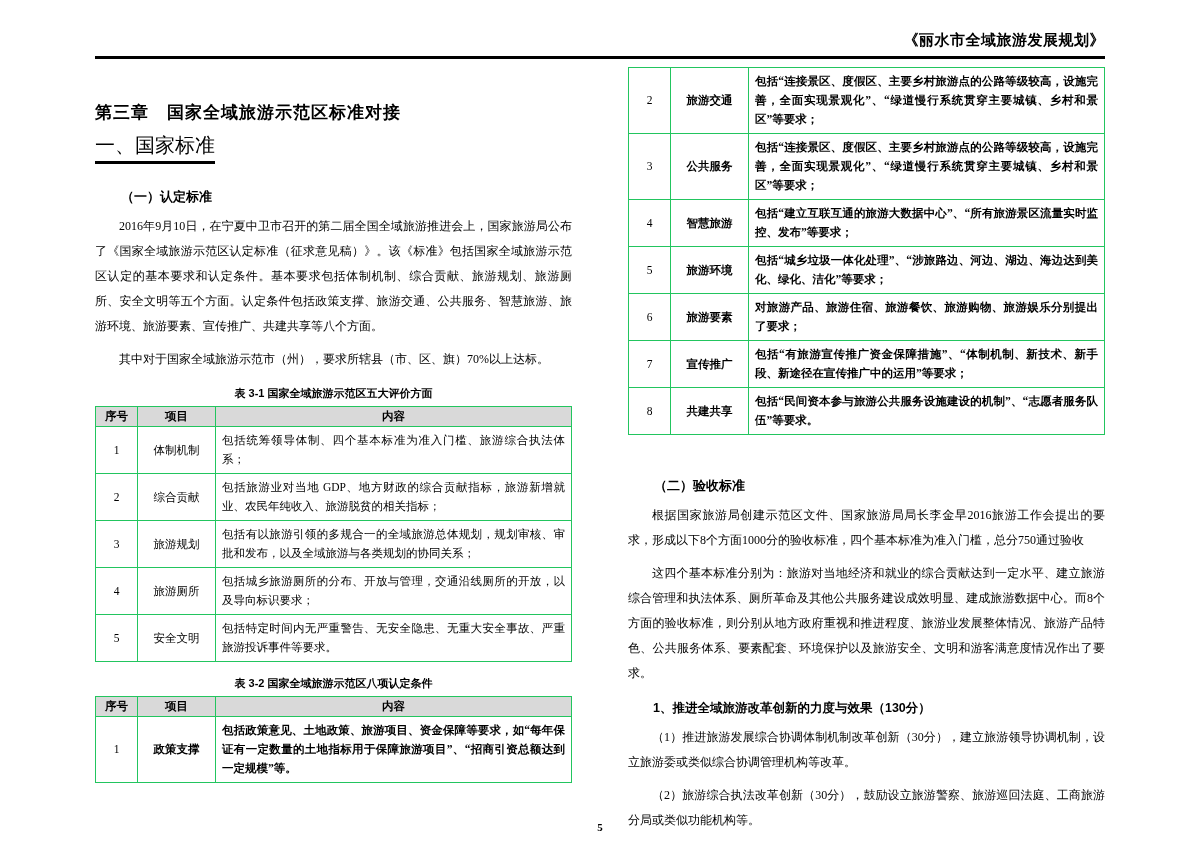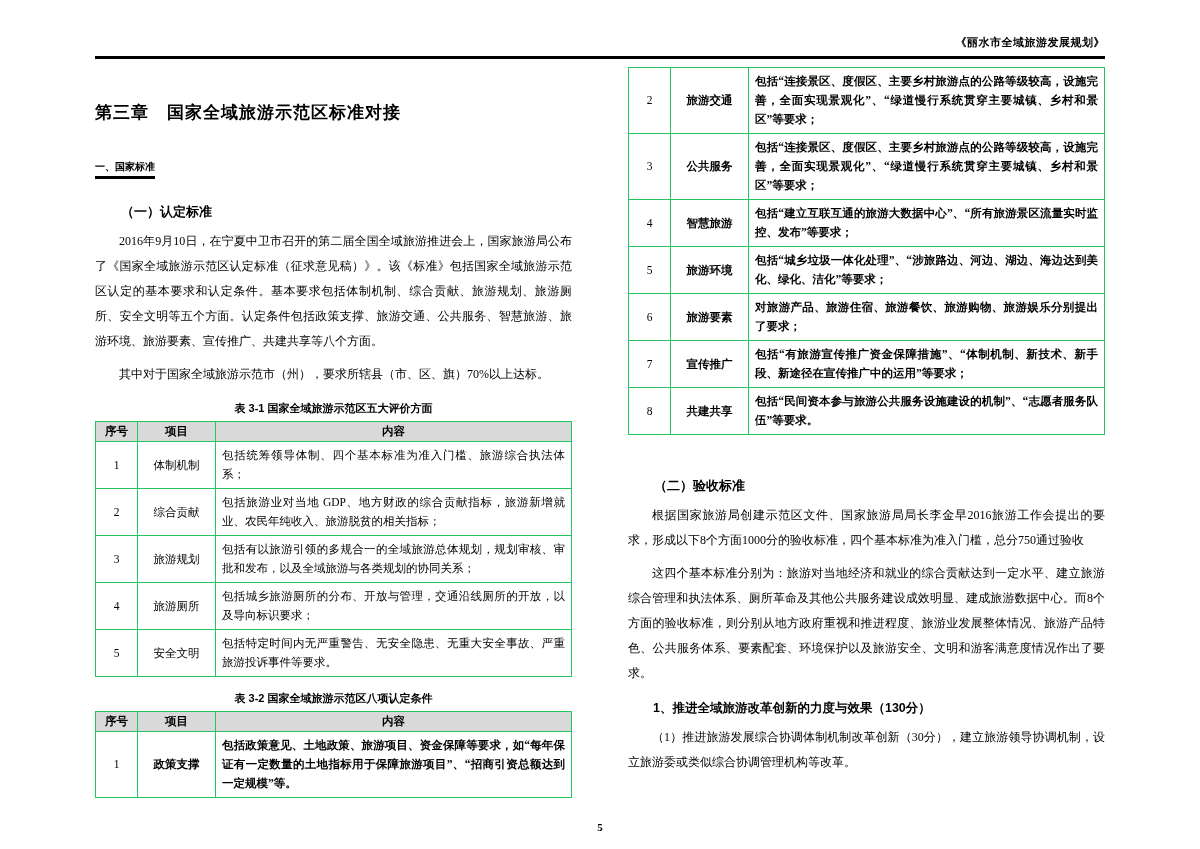--- a/index.html
+++ b/index.html
@@ -3,32 +3,32 @@
 <meta charset="utf-8">
 <style>
   * { margin:0; padding:0; box-sizing:border-box; }
   html,body { width:1200px; height:849px; }
   body { background:#ffffff; font-family:"Liberation Serif","DejaVu Serif",serif; color:#000; }
 
   .page { width:1200px; height:849px; background:#fff; position:relative; overflow:hidden; }
   .inner { padding:30px 95px 0 95px; }
 
   .doc-header { display:flex; justify-content:flex-end; align-items:flex-end; height:26px; padding-bottom:6px; }
-  .header-title { font-family:"Liberation Sans","DejaVu Sans",sans-serif; font-weight:bold; font-size:11px; letter-spacing:.5px; }
+  .header-title { font-family:"Liberation Sans","DejaVu Sans",sans-serif; font-weight:bold; font-size:15px; letter-spacing:.5px; }
 
   .rule { height:3px; background:#000; }
 
   .columns { display:flex; gap:56px; margin-top:6px; align-items:flex-start; }
   .col { width:477px; }
 
   .chapter-title { font-family:"Liberation Sans","DejaVu Sans",sans-serif; font-size:17px; font-weight:bold;
                    text-align:left; margin-top:36px; letter-spacing:1px; }
 
-  .section-heading { margin-top:36px; font-family:"Liberation Sans","DejaVu Sans",sans-serif;
-                     font-size:10px; font-weight:bold; }
+  .section-heading { margin-top:8px; font-family:"Liberation Sans","DejaVu Sans",sans-serif;
+                     font-size:20px; font-weight:normal; }
   .section-heading .u { display:inline-block; border-bottom:3px solid #000; padding-bottom:2px; }
 
   .subhead { margin-top:24px; font-family:Liberation Sans, sans-serif;
              font-size:13px; font-weight:bold; padding-left:2em; }
 
   .para { margin-top:8px; font-size:12px; line-height:25px; text-align:justify; text-indent:2em; }
 
   .table-caption { margin:14px 0 5px 0; text-align:center;
                    font-family:"Liberation Sans","DejaVu Sans",sans-serif;
                    font-size:11px; font-weight:bold; }
@@ -175,19 +175,20 @@
         </table>
 
         <h3 class="subhead subhead-acceptance">（二）验收标准</h3>
 
         <p class="para">根据国家旅游局创建示范区文件、国家旅游局局长李金早2016旅游工作会提出的要求，形成以下8个方面1000分的验收标准，四个基本标准为准入门槛，总分750通过验收</p>
         <p class="para">这四个基本标准分别为：旅游对当地经济和就业的综合贡献达到一定水平、建立旅游综合管理和执法体系、厕所革命及其他公共服务建设成效明显、建成旅游数据中心。而8个方面的验收标准，则分别从地方政府重视和推进程度、旅游业发展整体情况、旅游产品特色、公共服务体系、要素配套、环境保护以及旅游安全、文明和游客满意度情况作出了要求。</p>
 
         <h4 class="num-heading">1、推进全域旅游改革创新的力度与效果（130分）</h4>
 
         <p class="para">（1）推进旅游发展综合协调体制机制改革创新（30分），建立旅游领导协调机制，设立旅游委或类似综合协调管理机构等改革。</p>
+        <p class="para">（2）旅游综合执法改革创新（30分），鼓励设立旅游警察、旅游巡回法庭、工商旅游分局或类似功能机构等。</p>
       </section>
 
     </div>
   </div>
 
   <footer class="page-footer">5</footer>
 </div>
 
 </body></html>

